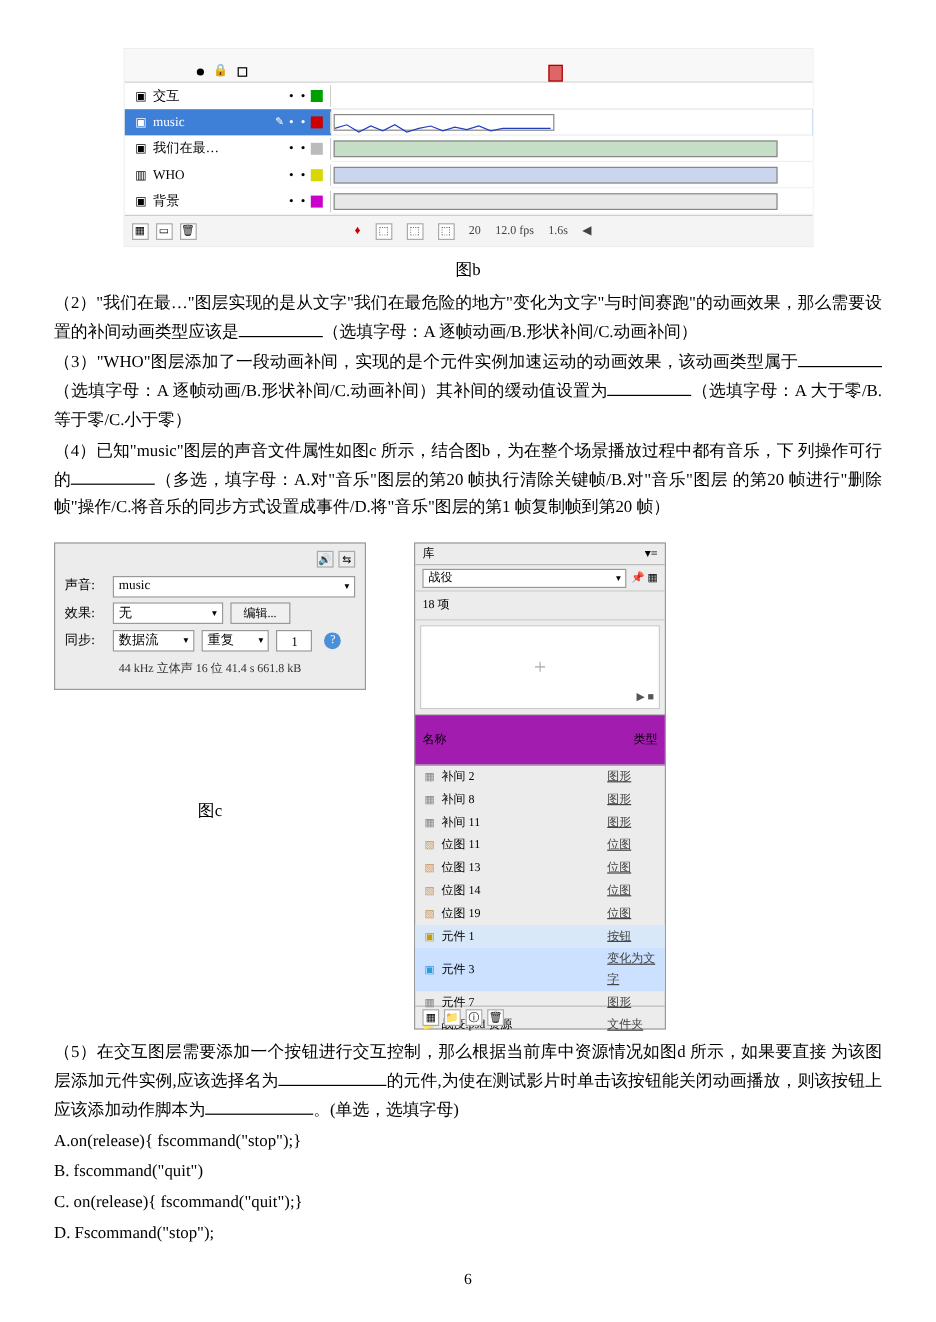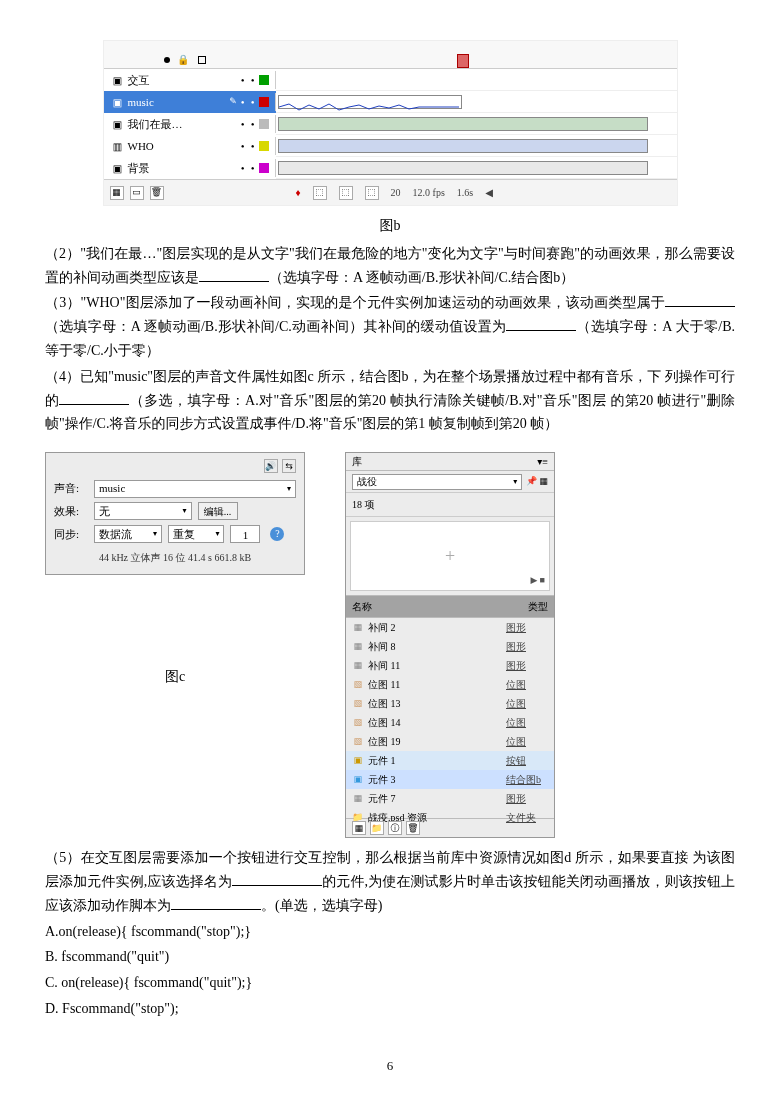--- a/index.html
+++ b/index.html
@@ -107,41 +107,41 @@
   .panel-c {
     width: 260px;
     border: 1px solid #999;
     background: #ececec;
     font-size: 11px;
     padding: 6px 8px 8px 8px;
   }
   .pc-row { display: flex; align-items: center; gap: 6px; margin: 4px 0; }
   .pc-label { width: 34px; }
   .pc-select { flex: 1; height: 18px; background: #fff; border: 1px solid #999; display: flex; align-items: center; padding: 0 4px; justify-content: space-between; }
-  .pc-btn { width: 40px; height: 18px; border: 1px solid #999; background: #f0f0f0; font-size: 10px; text-align: center; }
+  .pc-btn { width: 50px; height: 18px; border: 1px solid #999; background: #f0f0f0; font-size: 10px; text-align: center; }
   .pc-num { width: 30px; height: 18px; background: #fff; border: 1px solid #999; text-align: center; }
   .pc-caret { font-size: 8px; }
   .pc-info { text-align: center; font-size: 10px; margin-top: 6px; color: #333; }
   .pc-tools { float: right; display: flex; gap: 4px; }
   .pc-tool { width: 14px; height: 14px; border: 1px solid #aaa; display: flex; align-items: center; justify-content: center; font-size: 9px; }
   .pc-qmark { width: 14px; height: 14px; border-radius: 50%; background: #4a90d9; color: #fff; font-size: 10px; display: inline-flex; align-items: center; justify-content: center; margin-left: 4px; }
 
   .panel-d {
     width: 210px;
     border: 1px solid #999;
     background: #ececec;
     font-size: 10px;
   }
   .pd-head { height: 18px; display: flex; align-items: center; padding: 0 6px; border-bottom: 1px solid #bbb; justify-content: space-between; }
   .pd-search { height: 22px; display: flex; align-items: center; padding: 2px 6px; border-bottom: 1px solid #ccc; text-align: right; }
   .pd-searchbox { flex: 1; height: 16px; background: #fff; border: 1px solid #999; display: flex; align-items: center; padding: 0 4px; justify-content: space-between; }
   .pd-count { padding: 3px 6px; border-bottom: 1px solid #ccc; }
   .pd-preview { height: 70px; background: #fff; border: 1px solid #ccc; margin: 4px; display: flex; align-items: center; justify-content: center; color: #aaa; font-size: 18px; position: relative; }
   .pd-play { position: absolute; right: 4px; bottom: 2px; font-size: 9px; color: #555; }
-  .pd-list-head { display: flex; background: #a3a3a3; border-top: 1px solid #bbb; border-bottom: 1px solid #bbb; padding: 2px 6px; }
+  .pd-list-head { display: flex; background: #a21caf; border-top: 1px solid #bbb; border-bottom: 1px solid #bbb; padding: 12px 6px; }
   .pd-list-head span:first-child { flex: 1; }
   .pd-list { max-height: 200px; }
   .pd-item { display: flex; align-items: center; padding: 1px 6px; gap: 4px; }
   .pd-item.sel { background: #cce0ff; }
   .pd-item.sel2 { background: #d8e8f8; }
   .pd-icon { width: 12px; height: 12px; display: inline-flex; align-items: center; justify-content: center; font-size: 9px; }
   .pd-name { flex: 1; }
   .pd-type { width: 42px; color: #444; text-decoration: underline; }
   .pd-foot { border-top: 1px solid #bbb; padding: 2px 6px; display: flex; gap: 4px; }
 
@@ -275,21 +275,21 @@
       <span>20</span>
       <span>12.0 fps</span>
       <span>1.6s</span>
       <span>◀</span>
     </div>
   </div>
 </div>
 <div class="caption">图b</div>
 
 <p class="para">
-  <span>（2）"我们在最…"图层实现的是从文字"我们在最危险的地方"变化为文字"与时间赛跑"的动画效果，那么需要设置的补间动画类型应该是</span><span class="blank"></span><span>（选填字母：A  逐帧动画/B.形状补间/C.结合图b）</span>
+  <span>（2）"我们在最…"图层实现的是从文字"我们在最危险的地方"变化为文字"与时间赛跑"的动画效果，那么需要设置的补间动画类型应该是</span><span class="blank"></span><span>（选填字母：A  逐帧动画/B.形状补间/C.动画补间）</span>
 </p>
 <p class="para">
   <span>（3）"WHO"图层添加了一段动画补间，实现的是个元件实例加速运动的动画效果，该动画类型属于</span><span class="blank"></span><span>（选填字母：A  逐帧动画/B.形状补间/C.动画补间）其补间的缓动值设置为</span><span class="blank"></span><span>（选填字母：A  大于零/B.等于零/C.小于零）</span>
 </p>
 <p class="para">
   <span>（4）已知"music"图层的声音文件属性如图c 所示，结合图b，为在整个场景播放过程中都有音乐，下 列操作可行的</span><span class="blank"></span><span>（多选，填字母：A.对"音乐"图层的第20 帧执行清除关键帧/B.对"音乐"图层 的第20 帧进行"删除帧"操作/C.将音乐的同步方式设置成事件/D.将"音乐"图层的第1 帧复制帧到第20 帧）</span>
 </p>
 
 <div class="panels-row">
 
@@ -394,21 +394,21 @@
             <span class="pd-type">位图</span>
           </div>
         <div class="pd-item sel2">
             <span class="pd-icon" style="color:#c90">▣</span>
             <span class="pd-name">元件 1</span>
             <span class="pd-type">按钮</span>
           </div>
         <div class="pd-item sel">
             <span class="pd-icon ic-mc">▣</span>
             <span class="pd-name">元件 3</span>
-            <span class="pd-type">结合图b</span>
+            <span class="pd-type">变化为文字</span>
           </div>
         <div class="pd-item">
             <span class="pd-icon ic-tw">▦</span>
             <span class="pd-name">元件 7</span>
             <span class="pd-type">图形</span>
           </div>
         <div class="pd-item">
             <span class="pd-icon ic-ps">📁</span>
             <span class="pd-name">战疫.psd 资源</span>
             <span class="pd-type">文件夹</span>

